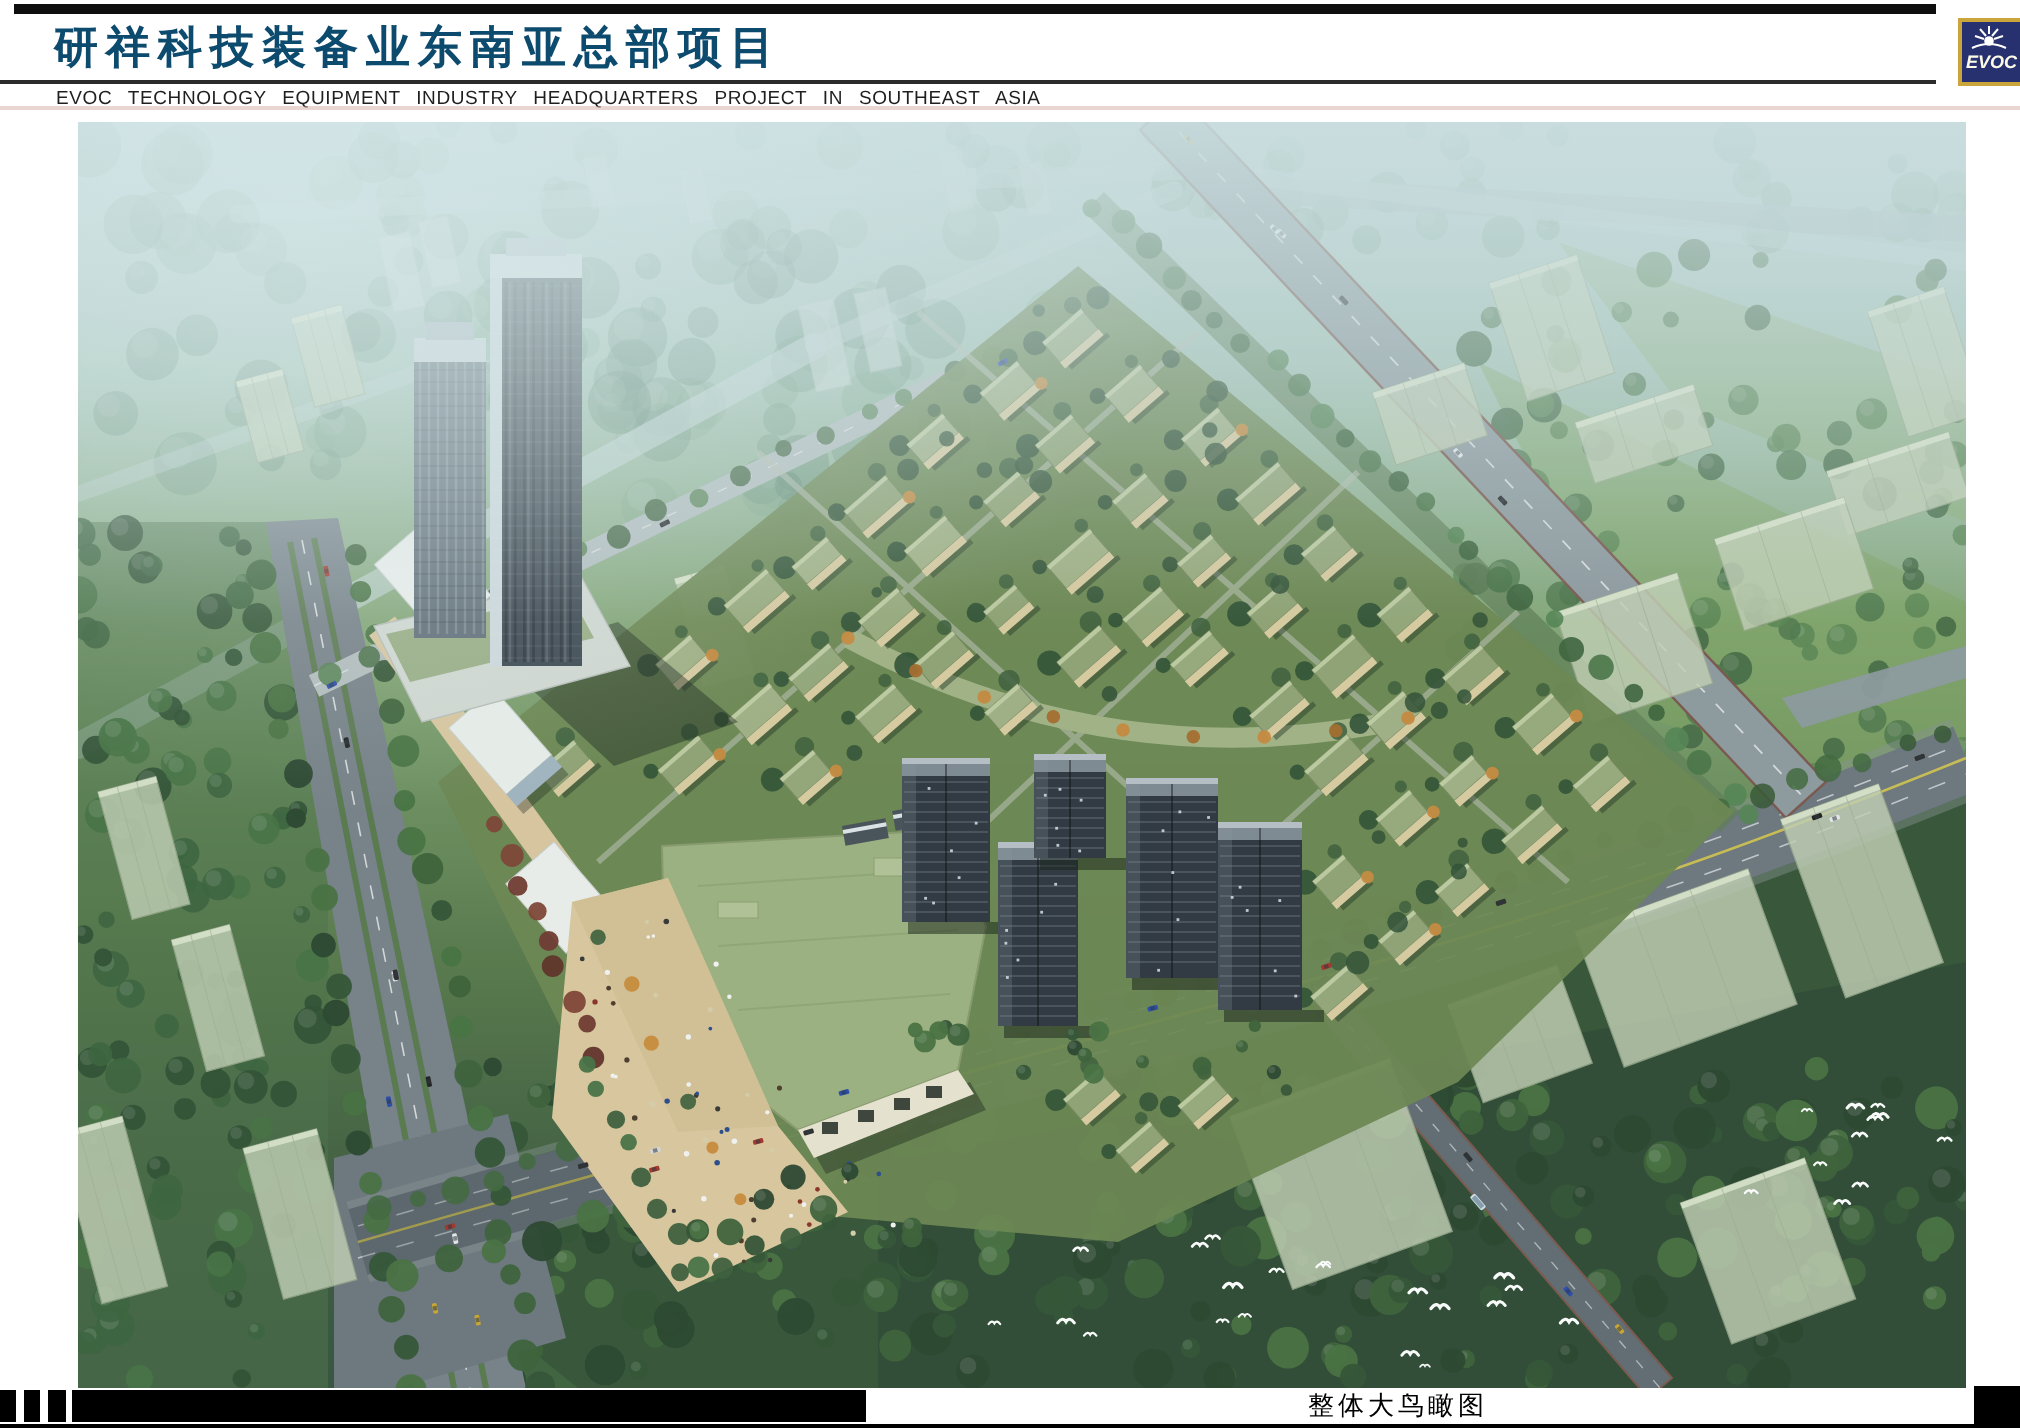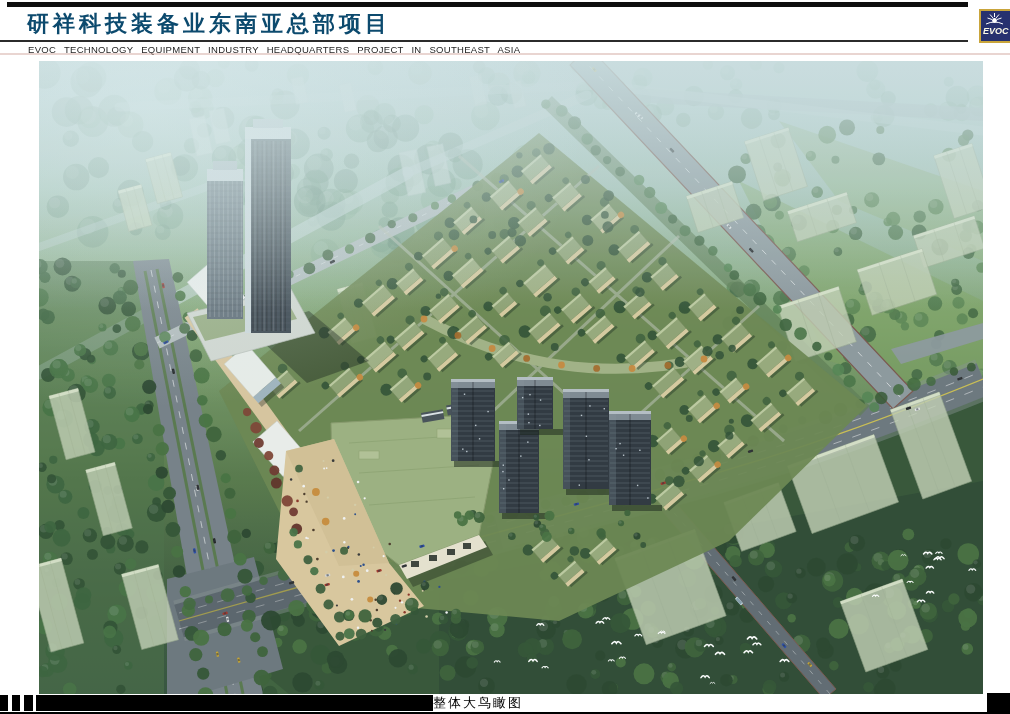--- a/index.html
+++ b/index.html
@@ -19,21 +19,21 @@
   .logo-text{position:absolute;left:2px;top:15px;width:27px;font-size:9px;
              font-weight:bold;font-style:italic;color:#fdfbe8;letter-spacing:0;}
   
   .render{position:absolute;left:39px;top:61px;width:944px;height:633px;background:#9fb8ae;}
   .render svg{display:block;}
   
   .tick{position:absolute;top:695px;height:16px;background:#000;}
   .t1{left:0;width:8px;} .t2{left:12px;width:8px;} .t3{left:24px;width:9px;}
   .fbar{position:absolute;left:36px;top:695px;width:397px;height:16px;background:#000;}
   .caption{position:absolute;left:433px;top:694px;width:532px;height:18px;line-height:18px;
-           text-align:left;font-size:13px;letter-spacing:2px;color:#000;
+           text-align:center;font-size:13px;letter-spacing:2px;color:#000;
            font-family:Liberation Sans, sans-serif;}
   .corner{position:absolute;left:987px;top:693px;width:23px;height:21px;background:#000;}
   .bline{position:absolute;left:0;top:712px;width:1010px;height:2px;background:#000;}
 </style>
 </head>
 <body>
 
 <div class="board">
 
   <div class="topbar"></div>

